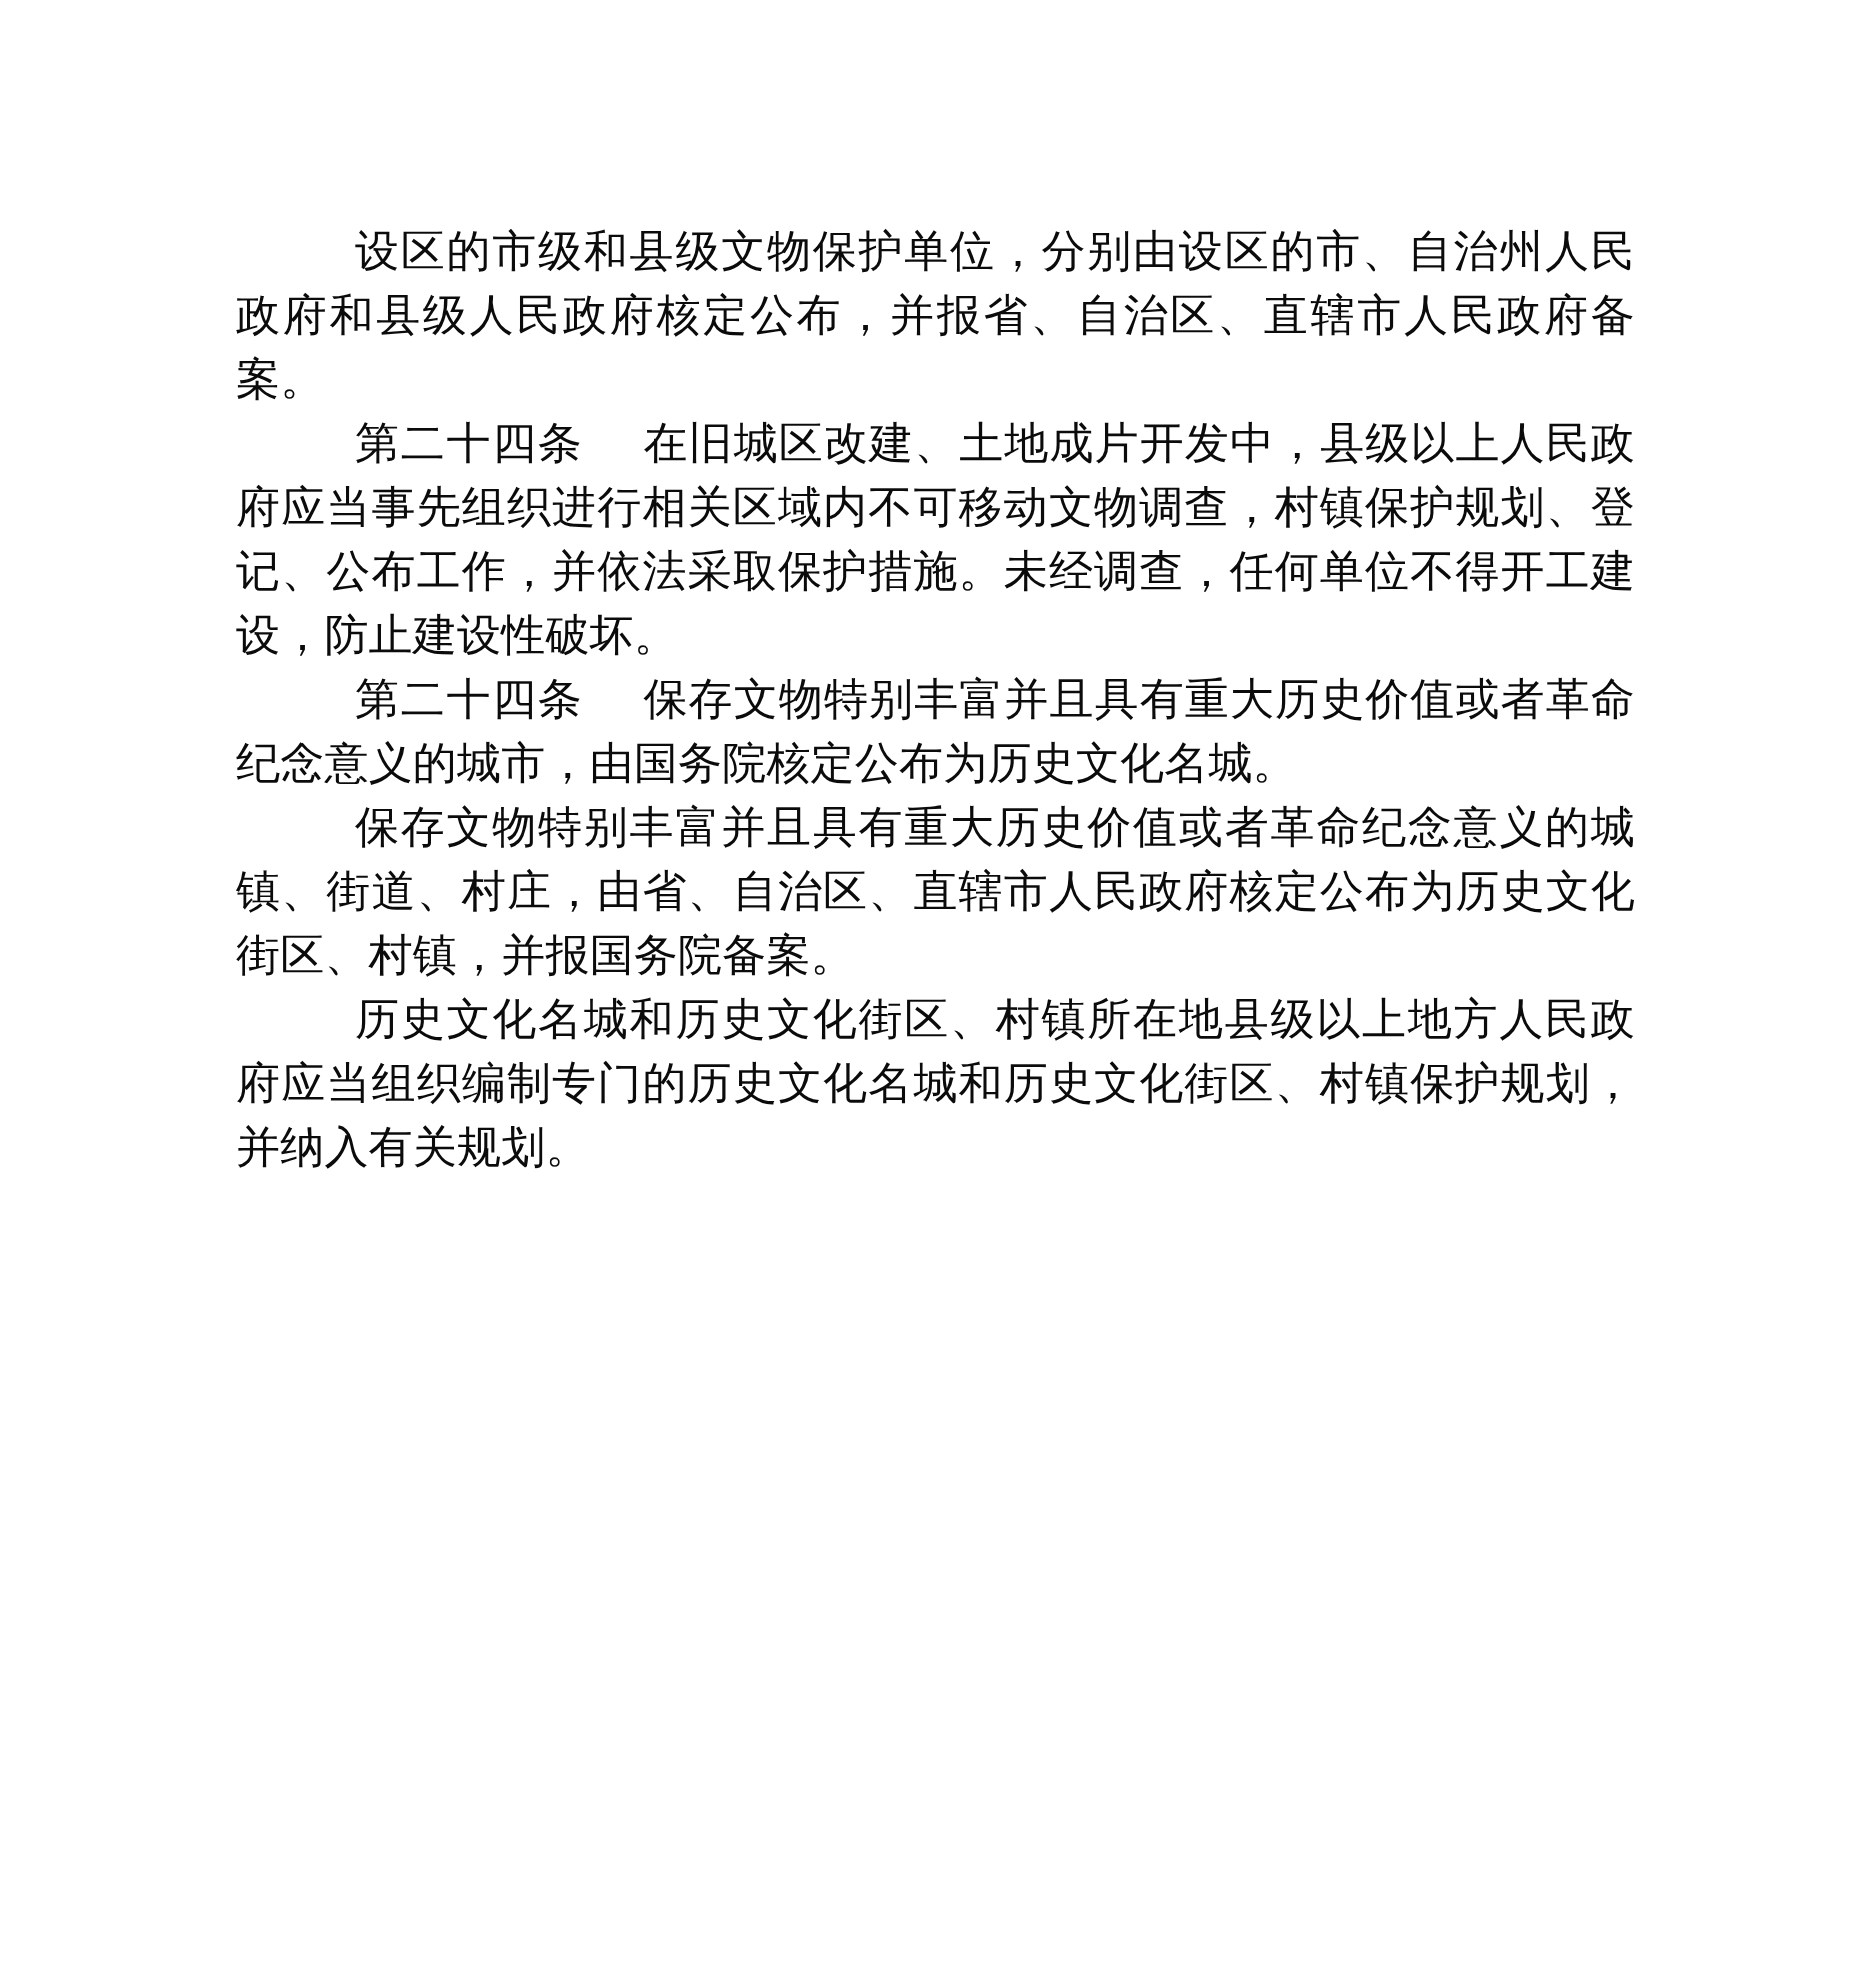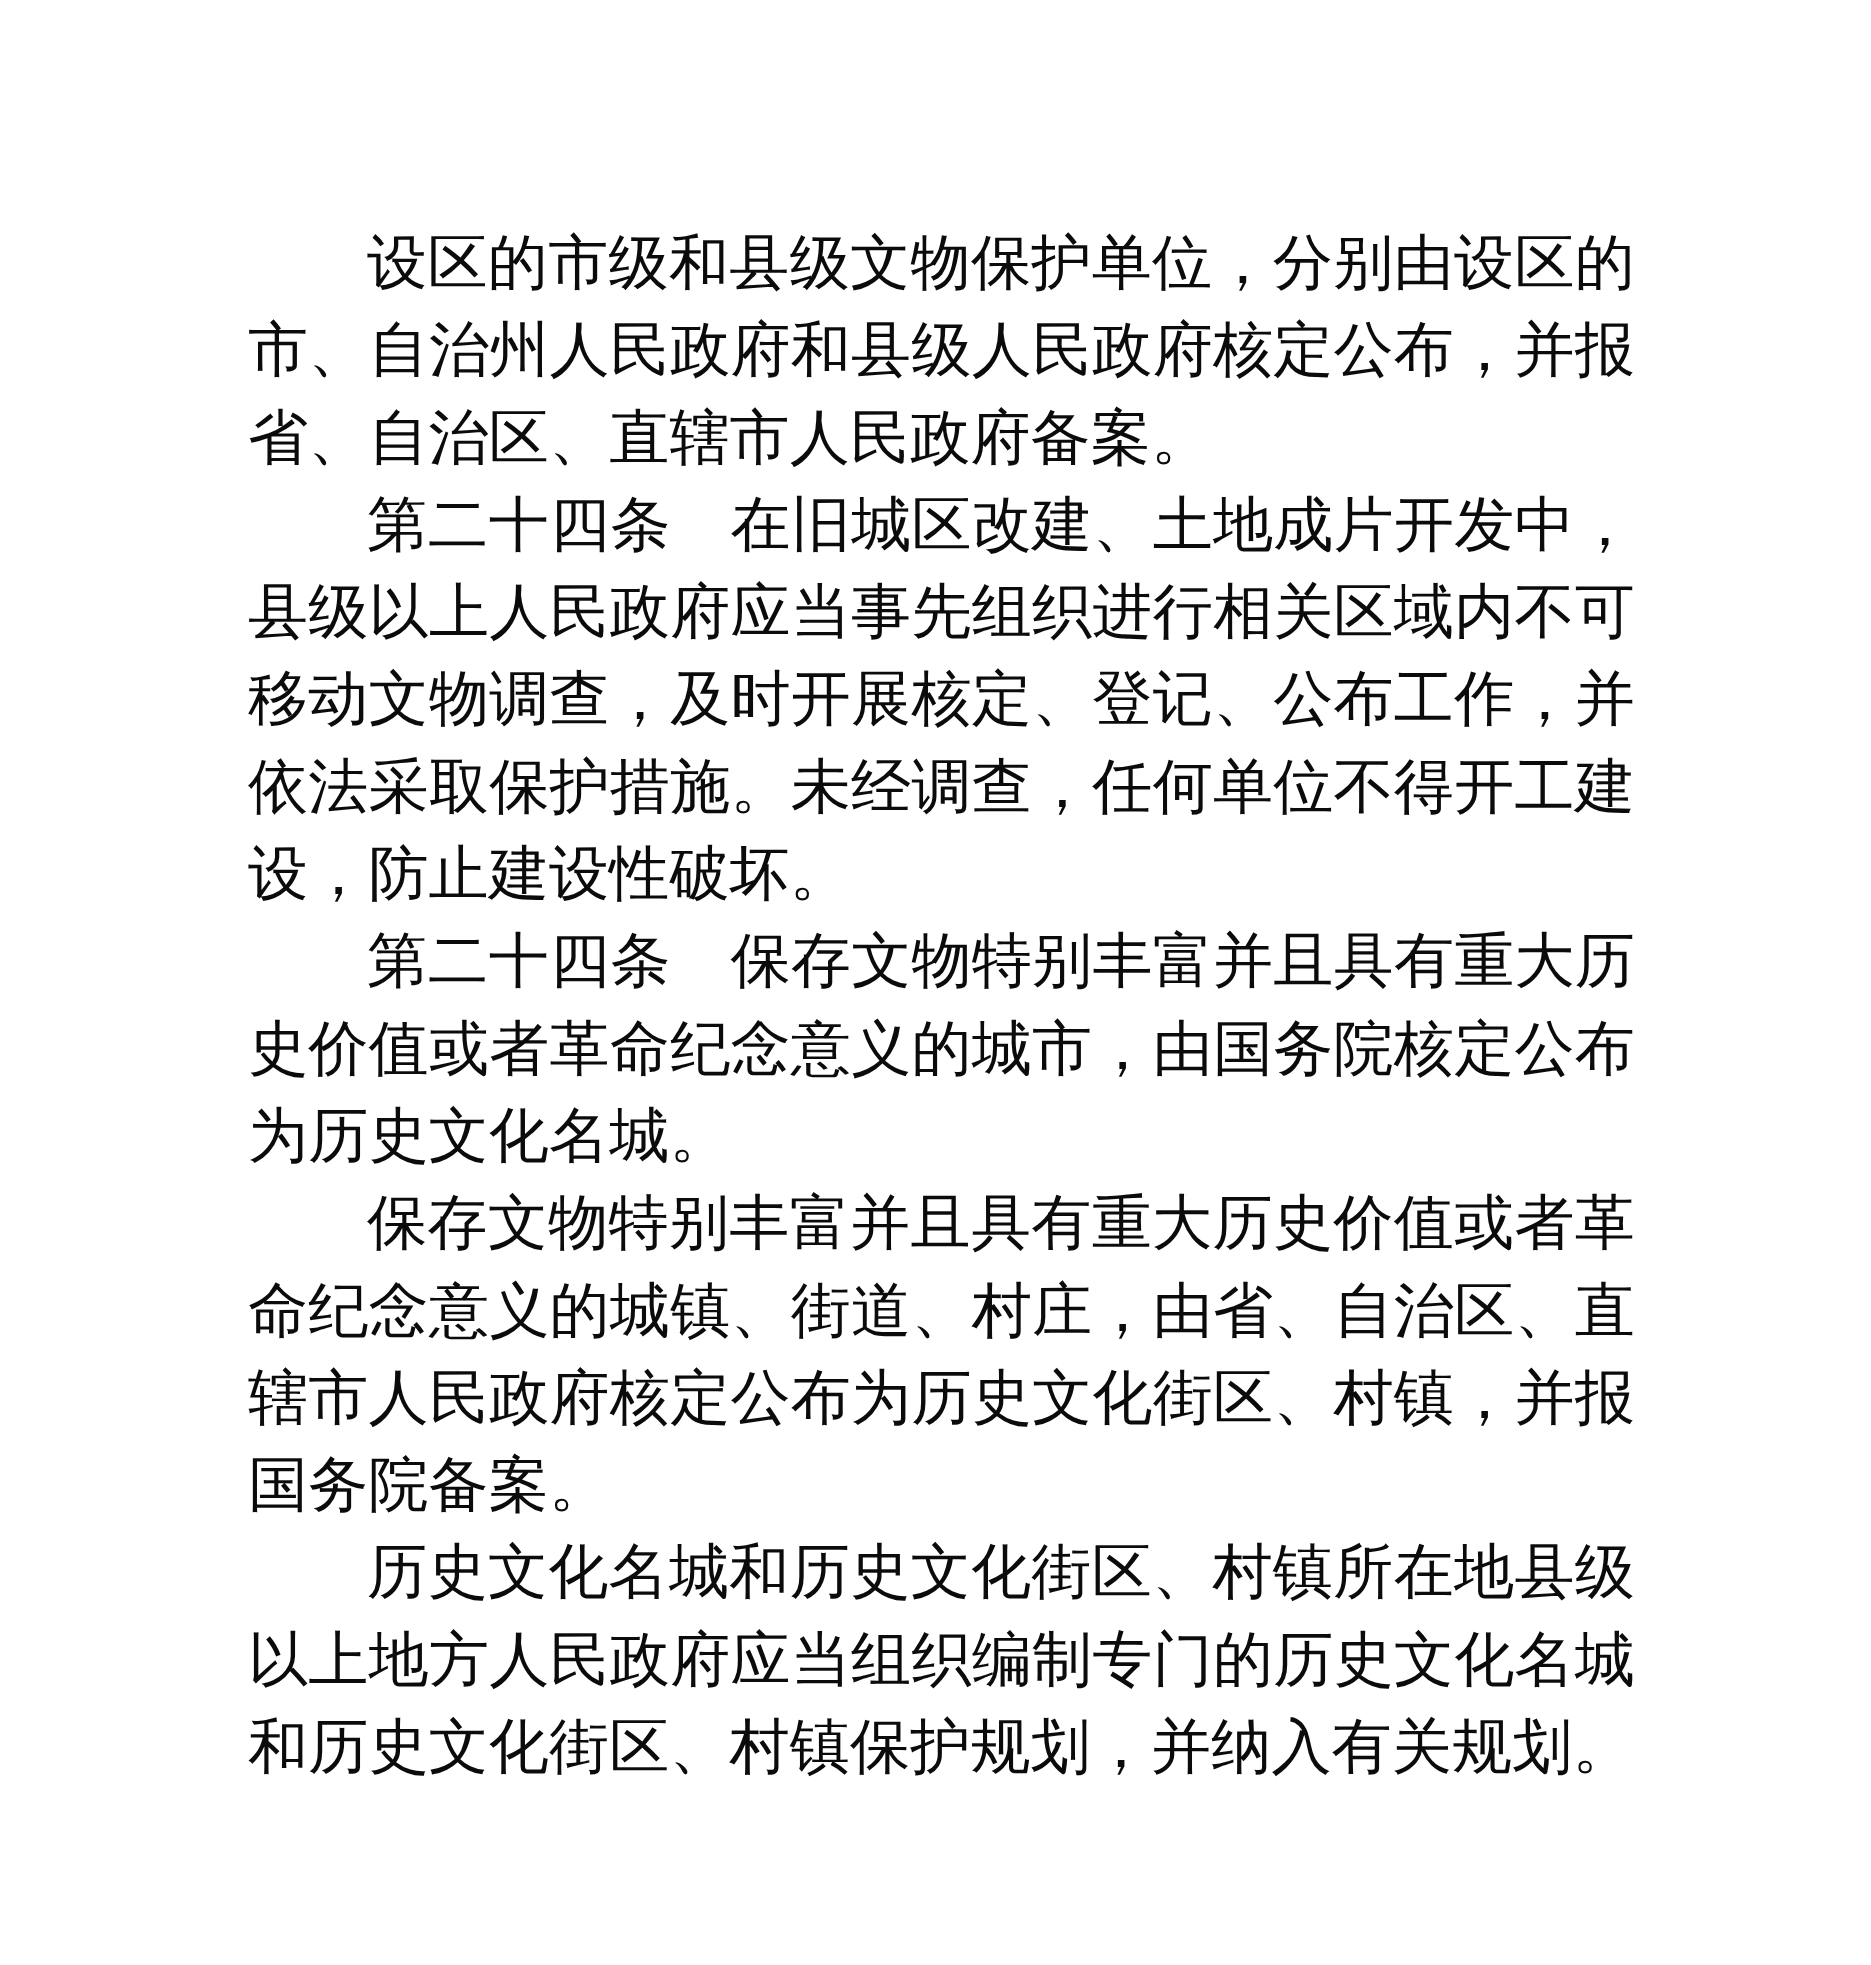--- a/index.html
+++ b/index.html
@@ -19,22 +19,22 @@
     box-sizing: border-box;
     overflow: hidden;
   }
   .page-body {
     position: absolute;
     left: 236px;
     top: 220px;
     width: 1399px;
   }
   .para {
-    margin: 0 0 0 12px;
-    font-size: 60px;
+    margin: 0 0 0 0;
+    font-size: 44px;
     line-height: 1.455;
     text-align: justify;
     text-align-last: left;
     text-justify: inter-character;
     letter-spacing: 0.2px;
     color: #0b0b0b;
     font-family: "Liberation Serif", "DejaVu Serif", serif;
     word-break: break-all;
     text-indent: 119px;
   }
@@ -56,21 +56,21 @@
 <div class="page">
 
   <div class="page-body">
 
     <p class="para">
       <span>设区的市级和县级文物保护单位，分别由设区的市、自治州人民政府和县级人民政府核定公布，并报省、自治区、直辖市人民政府备案。</span>
     </p>
 
 
     <p class="para">
-      <span class="article-no">第二十四条</span><span class="gap"></span><span>在旧城区改建、土地成片开发中，县级以上人民政府应当事先组织进行相关区域内不可移动文物调查，及时开展核定、登记、公布工作，并依法采取保护措施。未经调查，任何单位不得开工建设，防止建设性破坏。</span>
+      <span class="article-no">第二十四条</span><span class="gap"></span><span>在旧城区改建、土地成片开发中，县级以上人民政府应当事先组织进行相关区域内不可移动文物调查，村镇保护规划、登记、公布工作，并依法采取保护措施。未经调查，任何单位不得开工建设，防止建设性破坏。</span>
     </p>
 
     <p class="para">
       <span class="article-no">第二十四条</span><span class="gap"></span><span>保存文物特别丰富并且具有重大历史价值或者革命纪念意义的城市，由国务院核定公布为历史文化名城。</span>
     </p>
 
     <p class="para">
       <span>保存文物特别丰富并且具有重大历史价值或者革命纪念意义的城镇、街道、村庄，由省、自治区、直辖市人民政府核定公布为历史文化街区、村镇，并报国务院备案。</span>
     </p>
 

